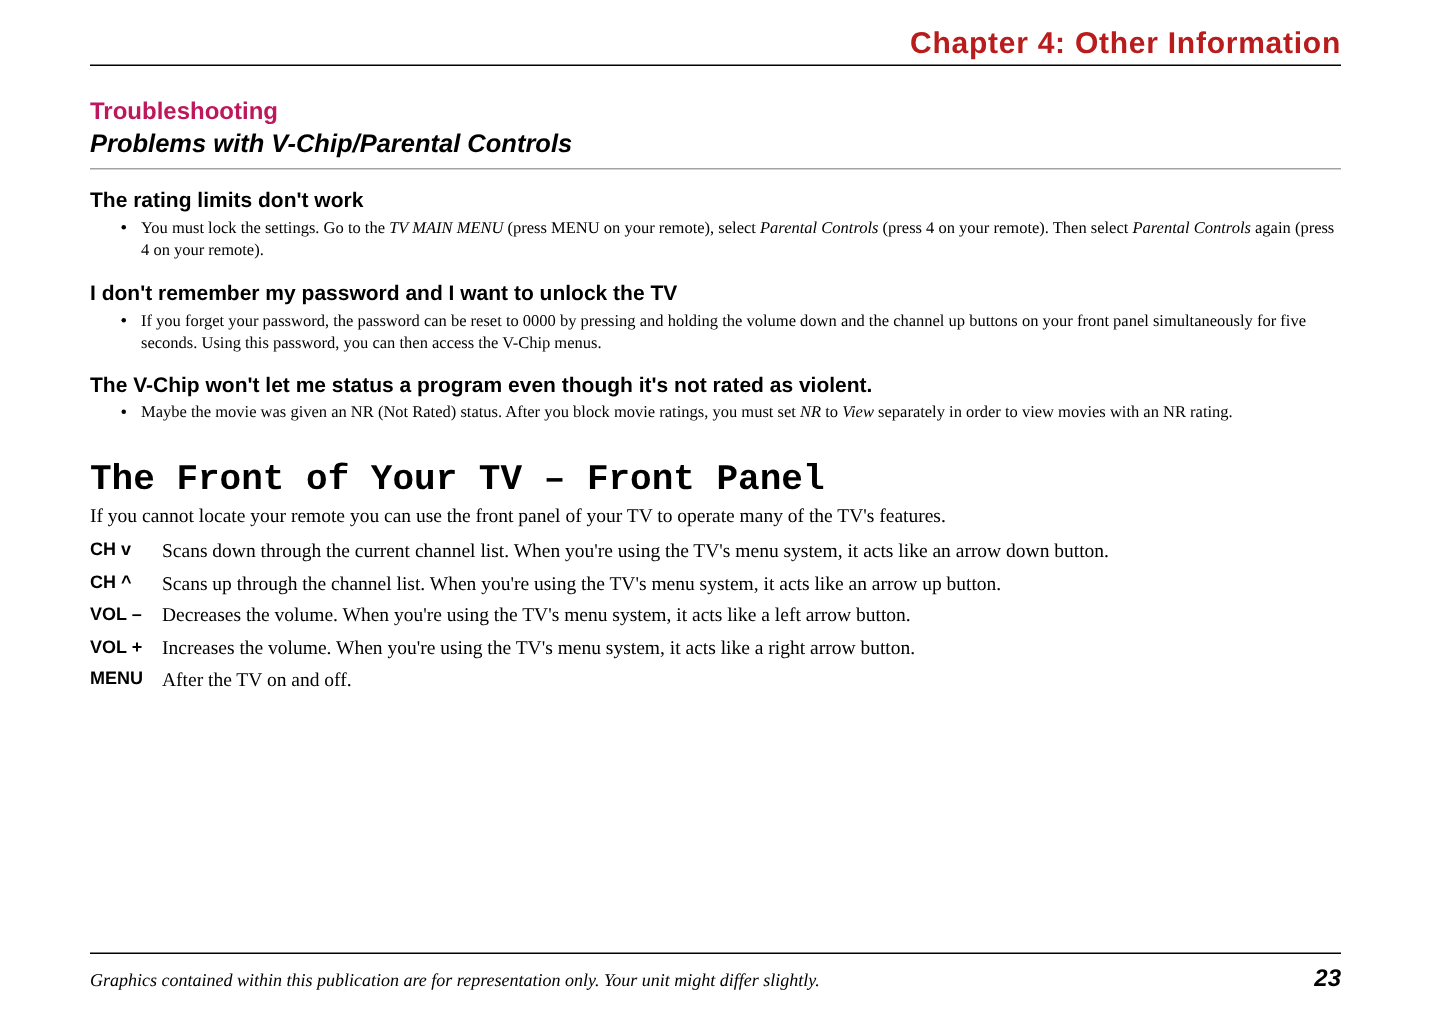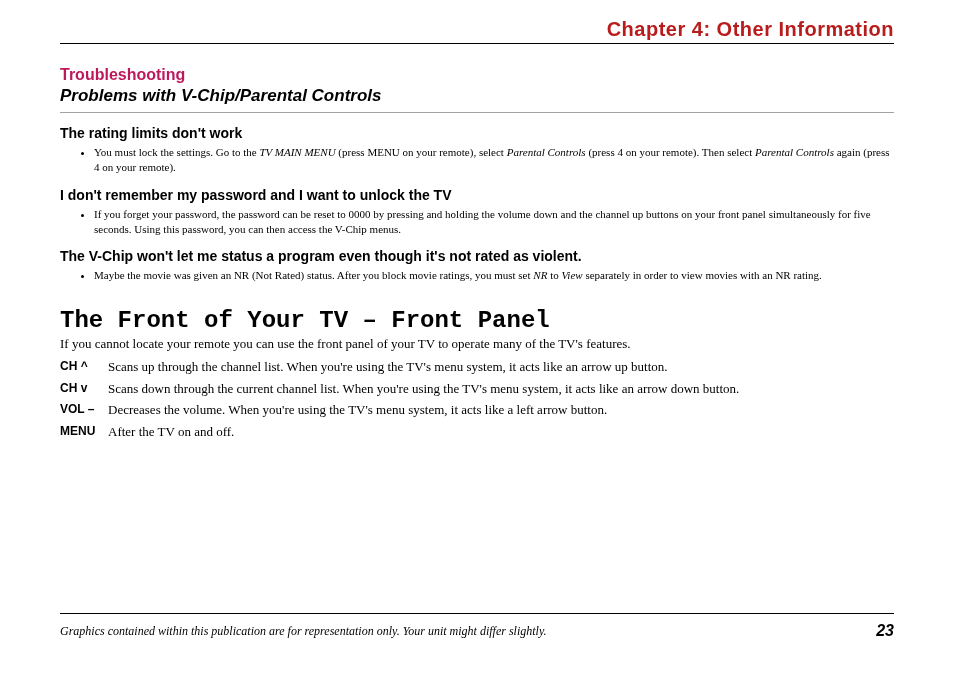--- a/index.html
+++ b/index.html
@@ -83,21 +83,21 @@
     font-weight: 700;
     font-size: 12px;
     min-width: 48px;
     display: inline-block;
   }
   .def-desc {
     flex: 1;
   }
   .footer {
     position: absolute;
-    bottom: 34px;
+    bottom: 12px;
     left: 60px;
     right: 60px;
     border-top: 1px solid #000;
     padding-top: 8px;
     display: flex;
     justify-content: space-between;
     align-items: center;
   }
   .footer-text {
     font-style: italic;
@@ -137,30 +137,34 @@
   <ul class="bullets">
     <li>
       <span>Maybe the movie was given an NR (Not Rated) status. After you block movie ratings, you must set </span><span class="italic">NR</span><span> to </span><span class="italic">View</span><span> separately in order to view movies with an NR rating.</span>
     </li>
   </ul>
 
   <h1 class="front-panel-title">The Front of Your TV – Front Panel</h1>
   <p class="lead">If you cannot locate your remote you can use the front panel of your TV to operate many of the TV's features.</p>
 
   <div class="def-row">
+    <span class="def-term">CH v</span>
+    <span class="def-desc">Scans down through the current channel list. When you're using the TV's menu system, it acts like an arrow down button.</span>
+  </div>
+  <div class="def-row">
     <span class="def-term">CH ^</span>
     <span class="def-desc">Scans up through the channel list. When you're using the TV's menu system, it acts like an arrow up button.</span>
   </div>
   <div class="def-row">
-    <span class="def-term">CH v</span>
-    <span class="def-desc">Scans down through the current channel list. When you're using the TV's menu system, it acts like an arrow down button.</span>
+    <span class="def-term">VOL –</span>
+    <span class="def-desc">Decreases the volume. When you're using the TV's menu system, it acts like a left arrow button.</span>
   </div>
   <div class="def-row">
-    <span class="def-term">VOL –</span>
-    <span class="def-desc">Decreases the volume. When you're using the TV's menu system, it acts like a left arrow button.</span>
+    <span class="def-term">VOL +</span>
+    <span class="def-desc">Increases the volume. When you're using the TV's menu system, it acts like a right arrow button.</span>
   </div>
   <div class="def-row">
     <span class="def-term">MENU</span>
     <span class="def-desc">After the TV on and off.</span>
   </div>
 
   <div class="footer">
     <span class="footer-text">Graphics contained within this publication are for representation only. Your unit might differ slightly.</span>
     <span class="page-number">23</span>
   </div>

